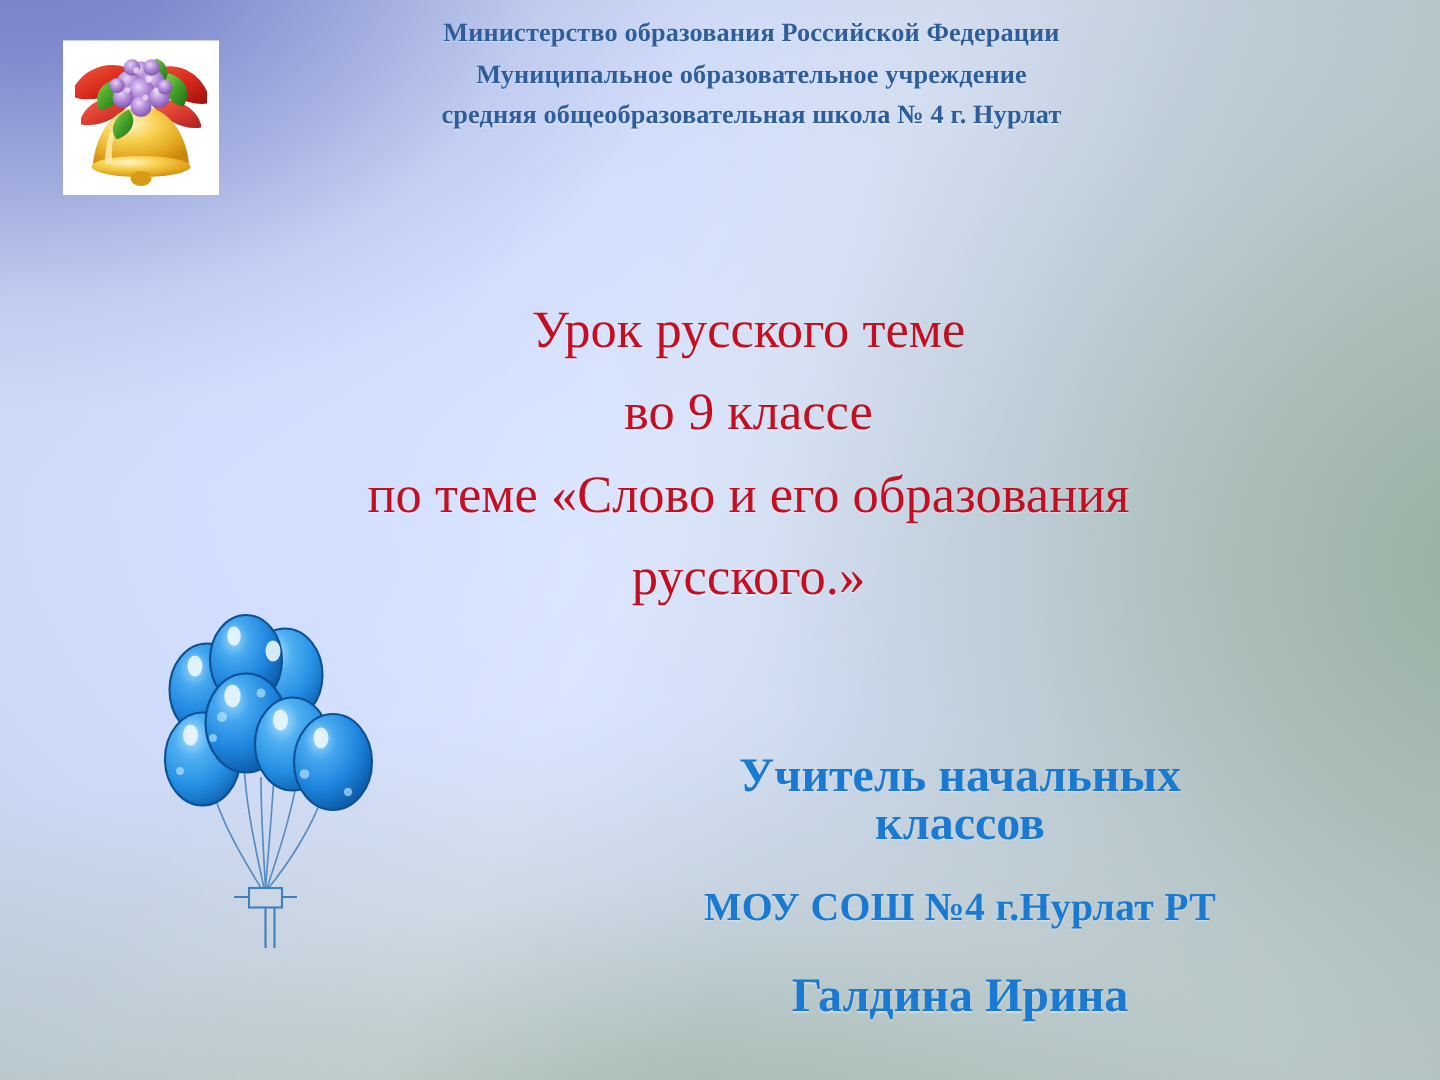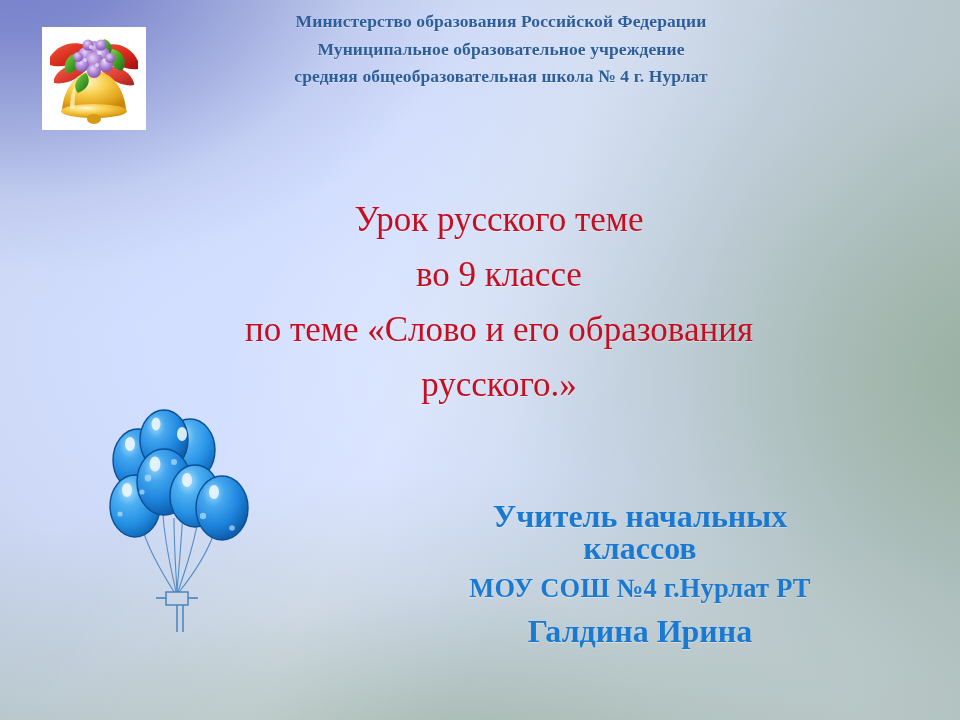--- a/index.html
+++ b/index.html
@@ -124,21 +124,21 @@
     top: 500px;
     width: 508px;
     text-align: center;
     color: #1a7ad1;
     font-weight: bold;
     text-shadow: 0 1px 1px rgba(255,255,255,0.38);
   }
   .author-line      { font-size: 32px; line-height: 32px; }
   .author-line.wide { font-size: 26.5px; letter-spacing: 0.2px; }
   .author-line.name { font-size: 32px; line-height: 38px; }
-  .author-line.gap  { margin-top: 8px; }
+  .author-line.gap  { margin-top: 24px; }
 </style>
 </head>
 <body>
 
 <div id="slide">
 
   <div class="bg-layer bg-base"></div>
   <div class="bg-layer bg-violet"></div>
   <div class="bg-layer bg-sage-r"></div>
   <div class="bg-layer bg-sage-b"></div>

